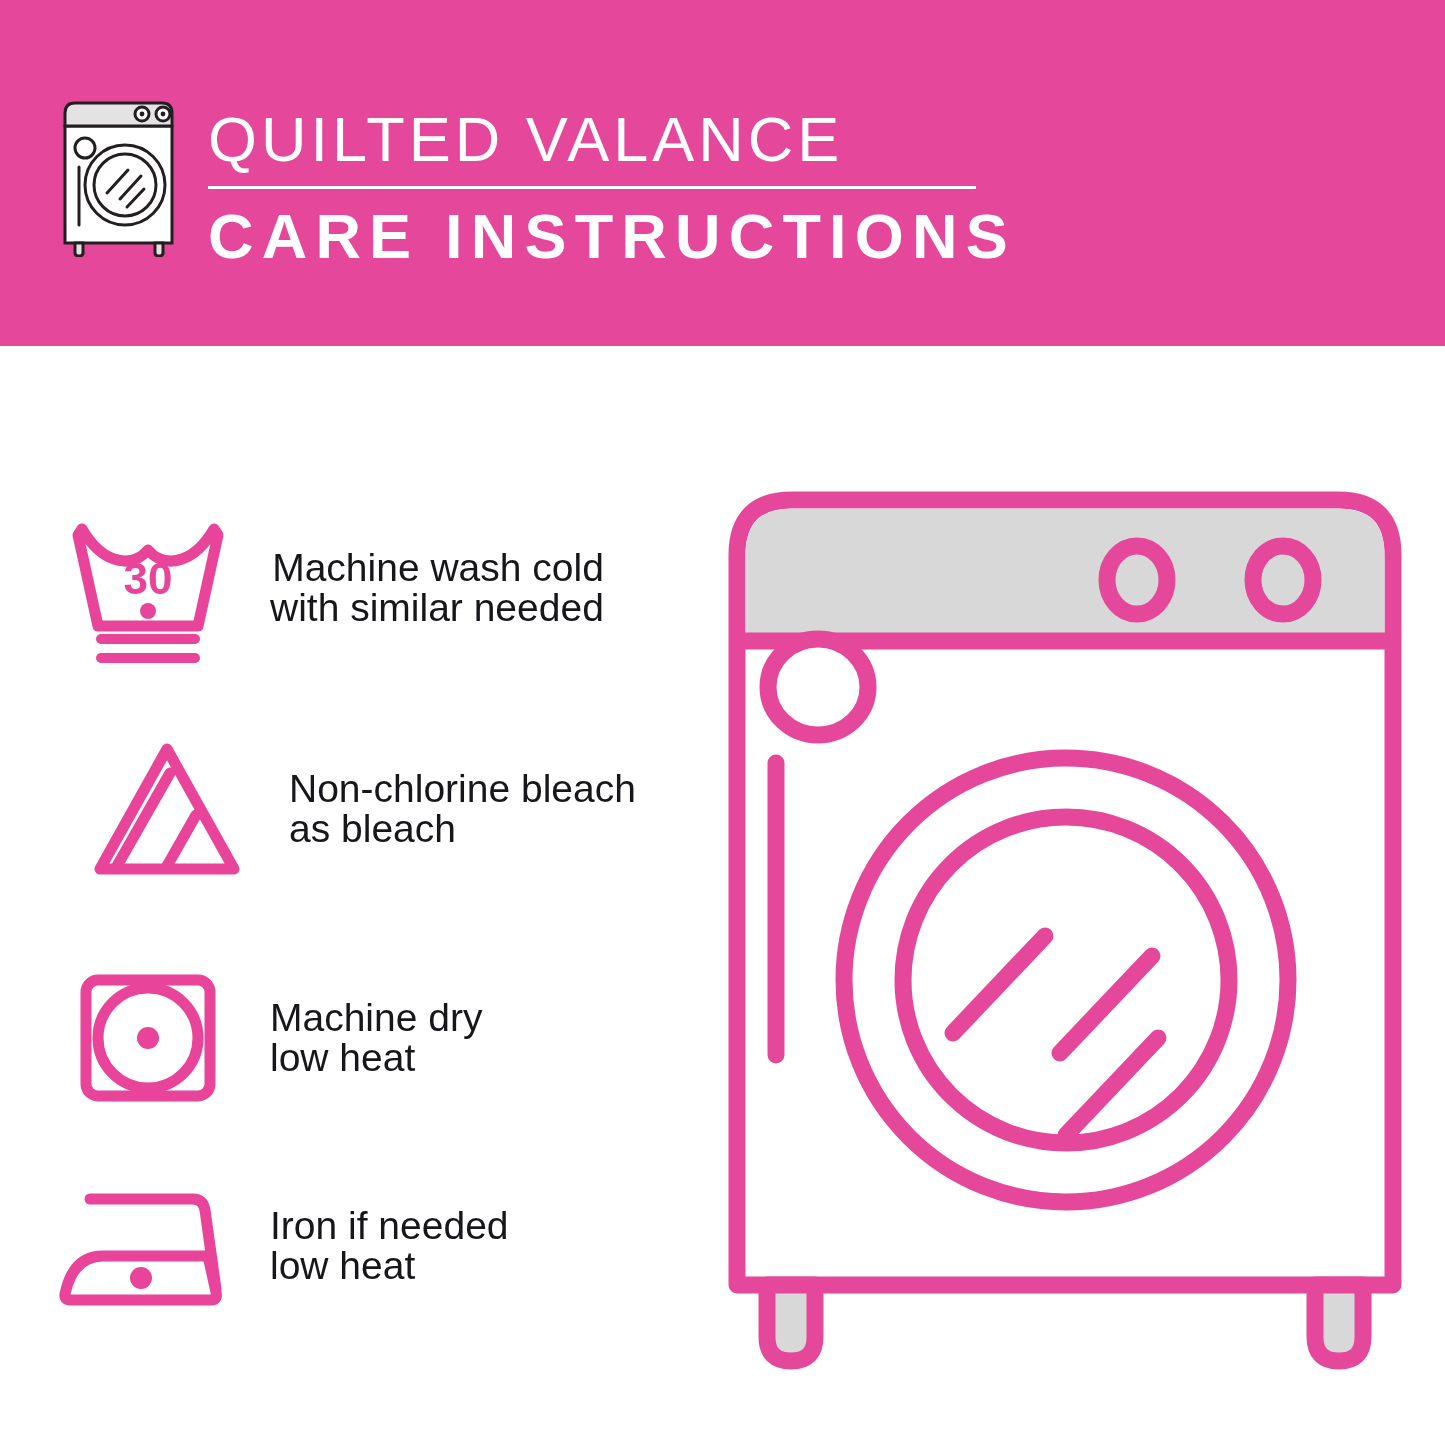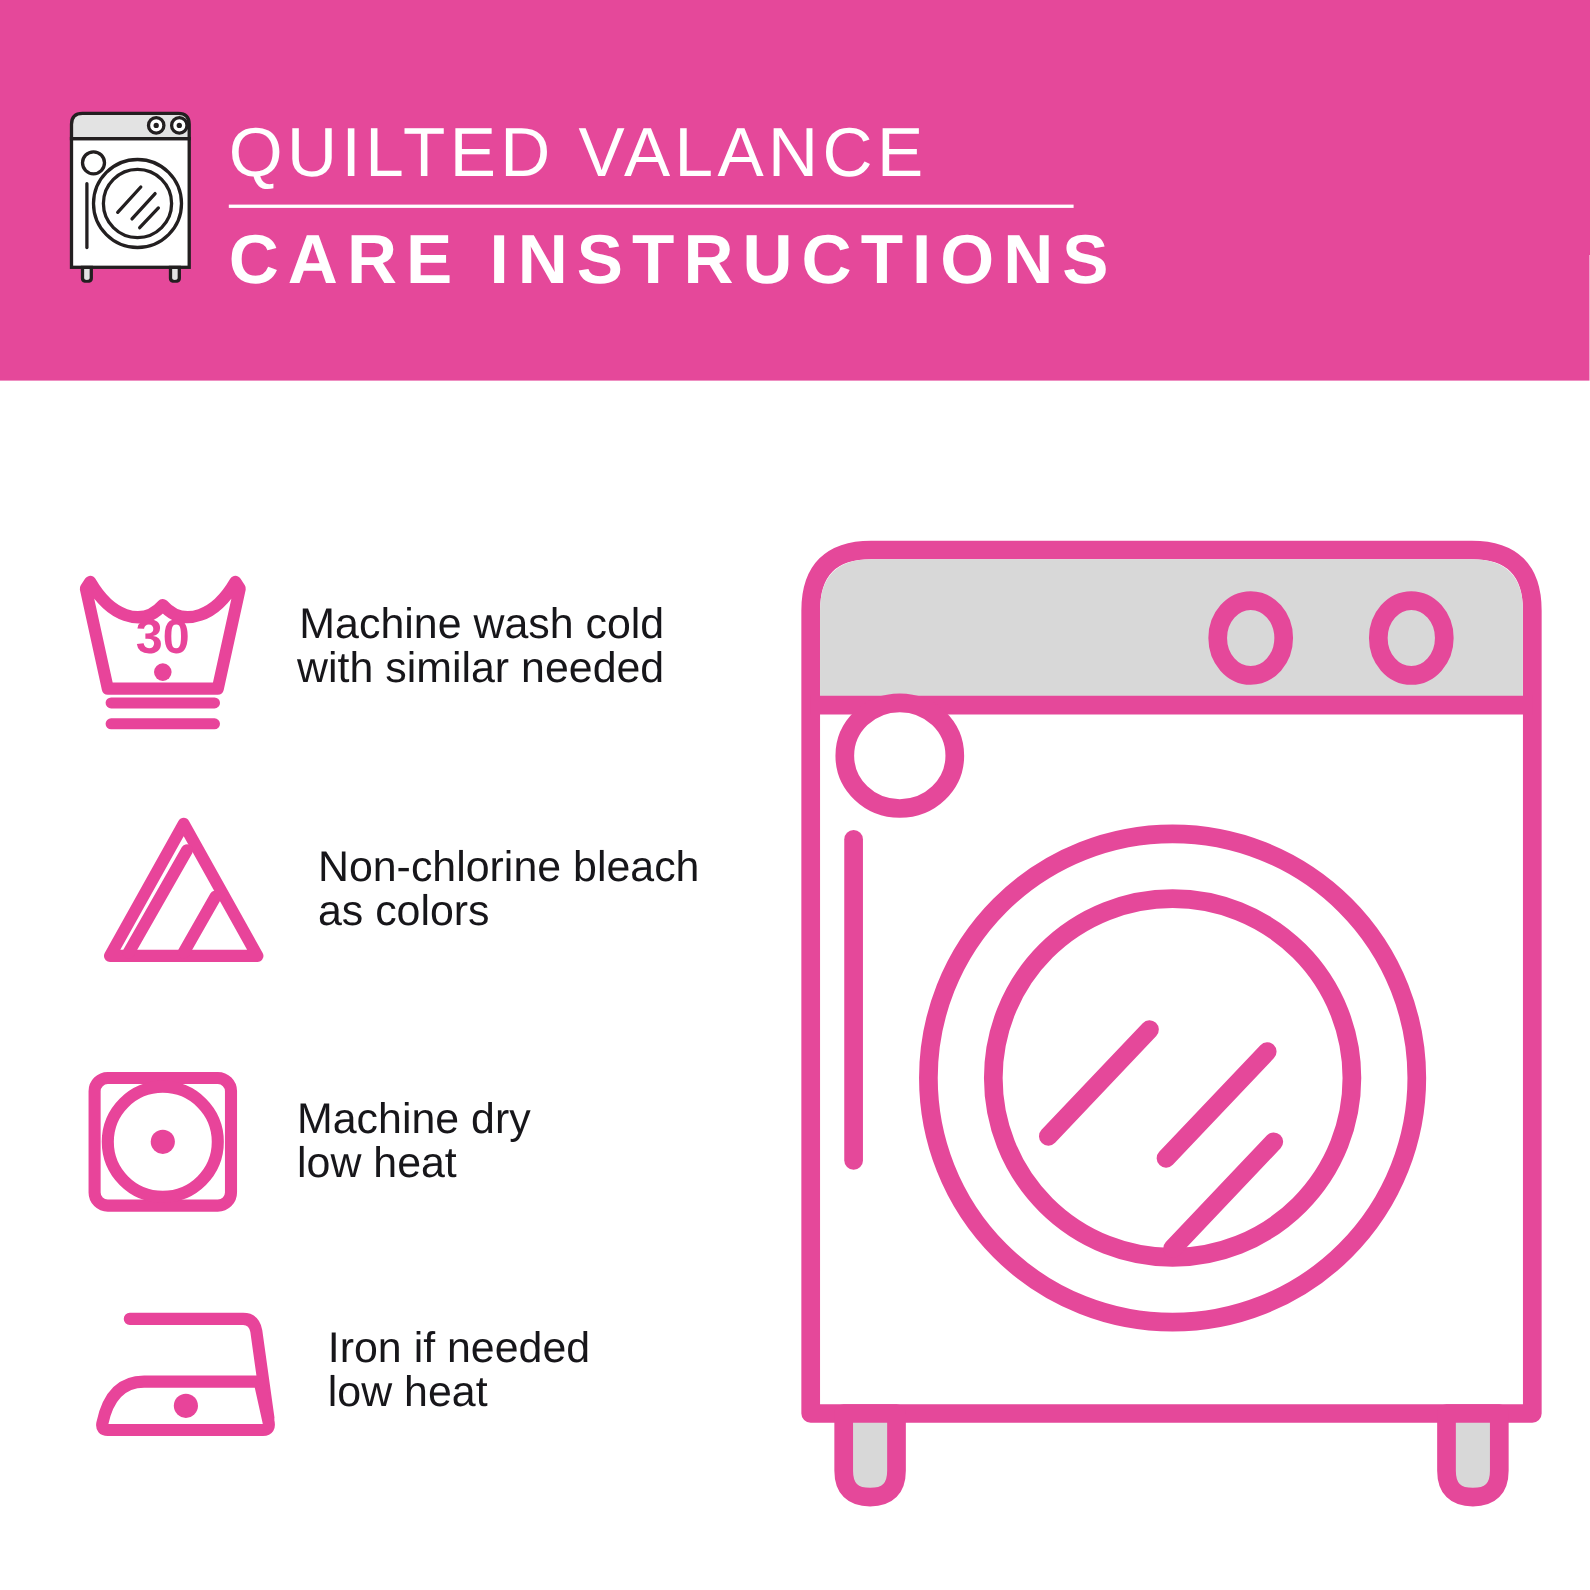--- a/index.html
+++ b/index.html
@@ -89,21 +89,21 @@
     left: 0;
     width: 700px;
     height: 200px;
     display: flex;
     flex-direction: row;
     align-items: center;
   }
   .care-row.r0 { top: 142px; text-align: right; }
   .care-row.r1 { top: 363px; padding-left: 19px; }
   .care-row.r2 { top: 592px; }
-  .care-row.r3 { top: 800px; padding-left: 28px; }
+  .care-row.r3 { top: 800px; }
 
   .care-symbol {
     position: relative;
     width: 200px;
     min-width: 200px;
     height: 180px;
     margin-left: 48px;
     display: flex;
     align-items: center;
     justify-content: center;
@@ -199,21 +199,21 @@
     <div class="care-row r1">
       <div class="care-symbol">
         <svg viewBox="0 0 180 160" width="180" height="160" aria-hidden="true">
           <path d="M90 20 L157 140 L23 140 Z" fill="none" stroke="#e8449a" stroke-width="11" stroke-linejoin="round"></path>
           <line x1="93" y1="44" x2="40" y2="137" stroke="#e8449a" stroke-width="11" stroke-linecap="round"></line>
           <line x1="119" y1="86" x2="90" y2="137" stroke="#e8449a" stroke-width="11" stroke-linecap="round"></line>
         </svg>
       </div>
       <div class="care-text">
         <span class="ln">Non-chlorine bleach</span>
-        <span class="ln">as colors</span>
+        <span class="ln">as bleach</span>
       </div>
     </div>
 
     <div class="care-row r2">
       <div class="care-symbol">
         <svg viewBox="0 0 180 160" width="180" height="160" aria-hidden="true">
           <rect x="28" y="22" width="124" height="116" rx="12" ry="12" fill="none" stroke="#e8449a" stroke-width="11"></rect>
           <circle cx="90" cy="80" r="50" fill="none" stroke="#e8449a" stroke-width="11"></circle>
           <circle cx="90" cy="80" r="11" fill="#e8449a"></circle>
         </svg>

